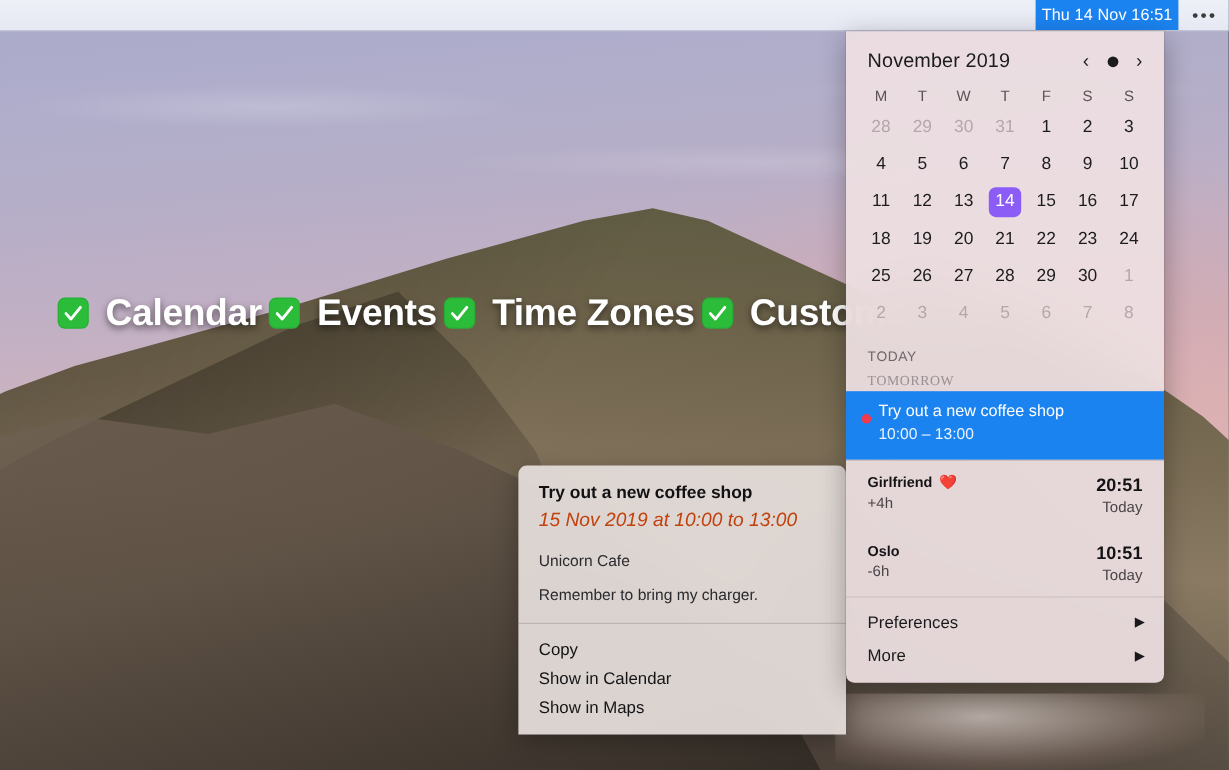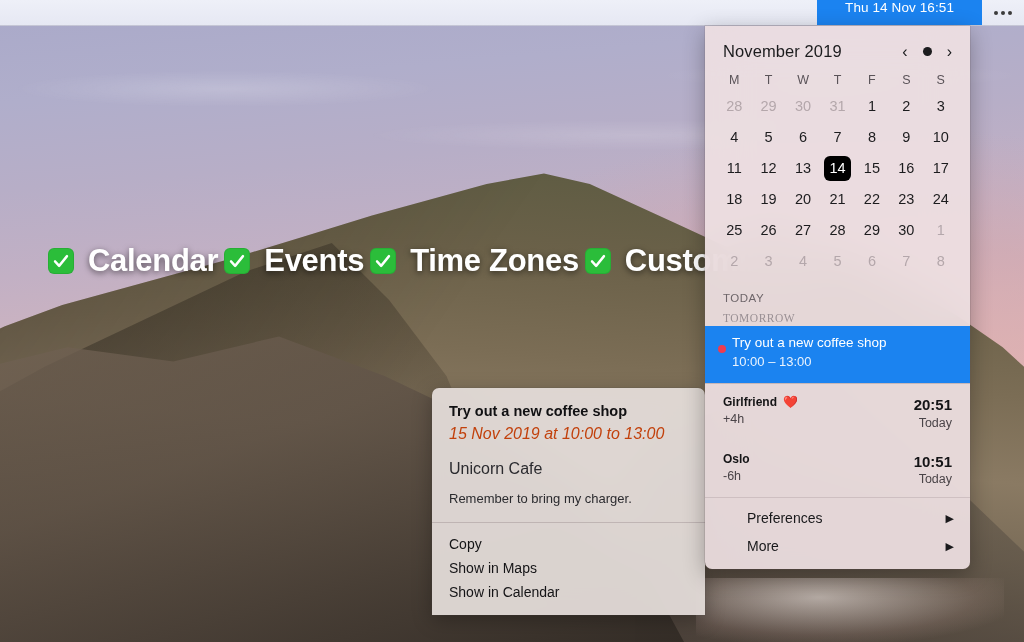--- a/index.html
+++ b/index.html
@@ -65,22 +65,22 @@
 
   
   #menubar {
     position: absolute; left: 0; top: 0; width: 1024px; height: 26px;
     background: linear-gradient(#eef0f8, #e6e8f3);
     border-bottom: 1px solid rgba(120,120,150,.35);
     display: flex; align-items: stretch; justify-content: flex-end;
     font-size: 13px;
   }
   #clock-item {
-    display: flex; gap: 9px;
-    padding: 0 28px; background: #1b83f0; color: #fff;
+    display: flex; align-items: center; gap: 9px;
+    padding: 0 5px; background: #1b83f0; color: #fff;
     font-size: 13.5px; letter-spacing: .1px;
   }
   #overflow-item {
     display: flex; align-items: center; justify-content: center;
     width: 42px; color: #3a3a3a; letter-spacing: 1.5px;
     font-size: 15px; line-height: 0;
   }
   .dot3 { display: inline-flex; gap: 3px; }
   .dot3 i { width: 4px; height: 4px; border-radius: 50%; background: #3b3b3b; display: block; }
 
@@ -115,21 +115,21 @@
     padding: 2px 12px 10px 12px;
     row-gap: 1px;
     font-size: 14.5px; text-align: right; color: #1c1c1e;
   }
   .day { height: 30px; display: flex; align-items: center; justify-content: center; }
   .day span {
     display: flex; align-items: center; justify-content: center;
     width: 27px; height: 25px; border-radius: 6px;
   }
   .day.dim span { color: #b4a7ab; }
-  .day.today span { background: #000000; color: #fff; }
+  .day.today span { background: #8b5cf6; color: #fff; }
 
   .sec-label {
     padding: 6px 18px 2px 18px;
     font-size: 11.5px; letter-spacing: .5px; color: #6e666a; text-transform: uppercase;
   }
   .sec-label.dim2 { color: #9a9094; font-family: Liberation Serif, serif; }
 
   .event-row {
     position: relative; padding: 2px 18px 9px 27px;
   }
@@ -168,21 +168,21 @@
     position: absolute; left: 432px; top: 388px; width: 273px;
     background: rgba(227,219,216,.95);
     backdrop-filter: blur(20px);
     border-radius: 7px 7px 0 0;
     box-shadow: 0 5px 20px rgba(0,0,0,.28), 0 0 0 .5px rgba(90,80,78,.30);
     overflow: hidden; color: #1c1c1e;
   }
   #pop-body { padding: 14px 17px 16px 17px; }
   #pop-title { font-size: 14.5px; font-weight: 700; color: #111113; line-height: 1.35; }
   #pop-when { font-size: 16px; color: #c2410c; margin-top: 3px; font-style: italic; }
-  #pop-loc  { font-size: 16px; color: #2b2b2f; margin-top: 17px; }
+  #pop-loc  { font-size: 13px; color: #2b2b2f; margin-top: 17px; }
   #pop-note { font-size: 13px; color: #2b2b2f; margin-top: 13px; }
   .ctx-item { padding: 4px 17px; font-size: 14px; color: #141416; }
 
   
   #features {
     position: absolute; left: 48px; top: 243px;
     display: flex; flex-direction: row; gap: 6px;
   }
   .feat { display: flex; align-items: center; gap: 14px; }
   .feat-check {
@@ -263,22 +263,22 @@
   <div id="event-popover">
     <div id="pop-body">
       <div id="pop-title">Try out a new coffee shop</div>
       <div id="pop-when">15 Nov 2019 at 10:00 to 13:00</div>
       <div id="pop-loc">Unicorn Cafe</div>
       <div id="pop-note">Remember to bring my charger.</div>
     </div>
     <div class="divider"></div>
     <div id="ctx-menu" style="padding:9px 0 11px 0;">
         <div class="ctx-item">Copy</div>
+        <div class="ctx-item">Show in Calendar</div>
         <div class="ctx-item">Show in Maps</div>
-        <div class="ctx-item">Show in Calendar</div>
       </div>
   </div>
 
   <div id="dato-panel">
 
     <div id="cal-header">
       <div id="cal-month">November 2019</div>
       <div id="cal-nav">
         <span>‹</span>
         <span class="nav-dot"></span>
@@ -458,21 +458,21 @@
             <div class="tz-off">-6h</div>
           </div>
           <div>
             <div class="tz-time">10:51</div>
             <div class="tz-day">Today</div>
           </div>
         </div>
       </div>
 
     <div class="divider soft"></div>
-    <div id="panel-menu" style="padding:6px 0 9px 0;margin-left:24px;">
+    <div id="panel-menu" style="padding:6px 0 9px 0;">
         <div class="menu-row">
           <span>Preferences</span>
           <span class="caret-right">▶</span>
         </div>
         <div class="menu-row">
           <span>More</span>
           <span class="caret-right">▶</span>
         </div>
       </div>
   </div>

